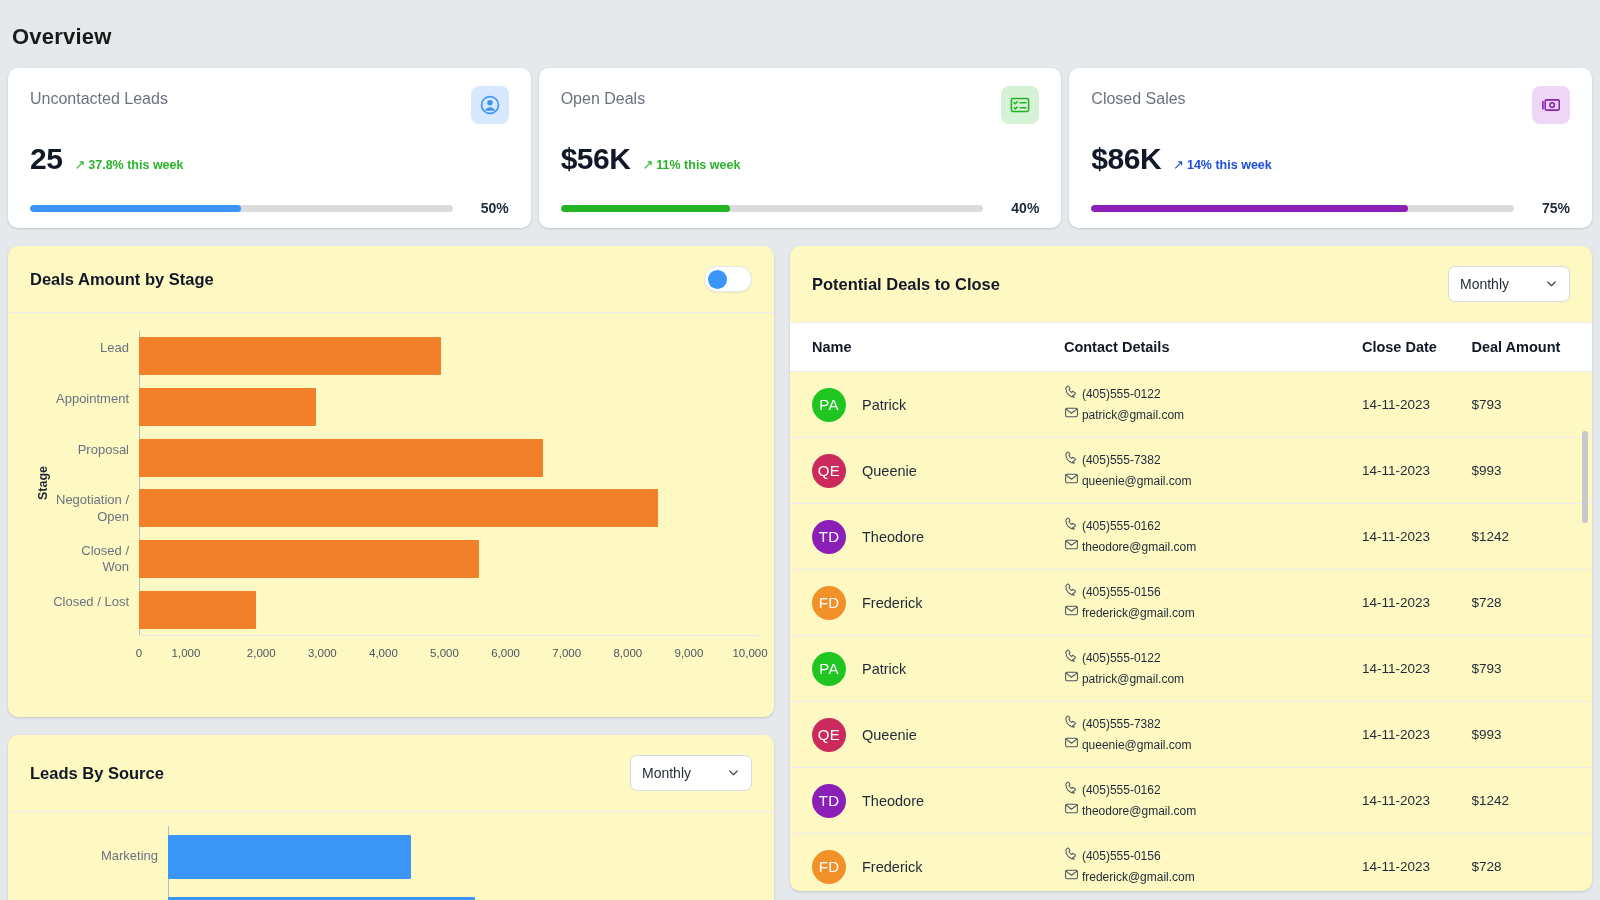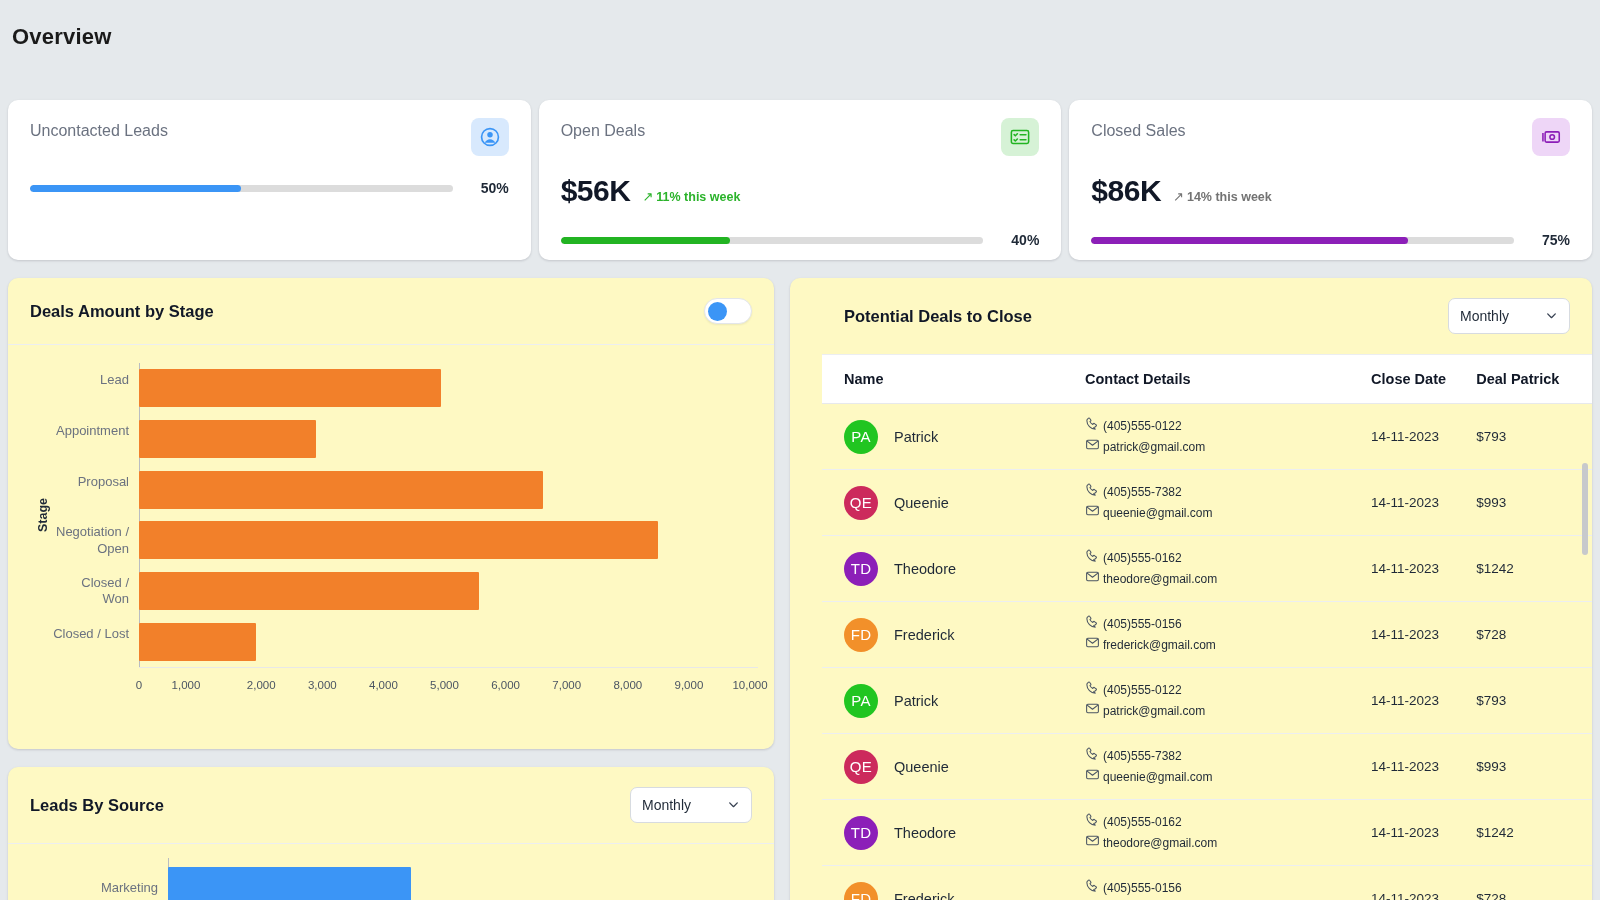--- a/index.html
+++ b/index.html
@@ -10,21 +10,21 @@
     overflow: hidden;
   }
   .page { width: 1600px; height: 900px; padding: 0 8px; position: relative; }
 
   .page-title {
     font-size: 22px; font-weight: bold; color: #1a1a1a;
     padding: 24px 0 18px 4px; letter-spacing: .2px;
   }
 
   
-  .kpi-row { display: flex; gap: 8px; margin-top: 32px; }
+  .kpi-row { display: flex; gap: 8px; }
   .kpi-card {
     flex: 1 1 0; background: #fff; border-radius: 10px;
     box-shadow: 0 1px 3px rgba(16,24,40,.10), 0 1px 2px rgba(16,24,40,.06);
     padding: 18px 22px 20px 22px; height: 160px; position: relative;
   }
   .kpi-top { display: flex; align-items: flex-start; justify-content: space-between; }
   .kpi-label { font-size: 16px; color: #6b7280; font-weight: 400; padding-top: 4px; }
   .kpi-icon-tile {
     width: 38px; height: 38px; border-radius: 8px;
     display: flex; align-items: center; justify-content: center; flex: none;
@@ -83,21 +83,21 @@
   }
   .plot-axis { position: absolute; left: 0; top: 0; bottom: 0; width: 1px; background: #b9bdc2; }
   .bar { position: absolute; border-radius: 1px; }
   .tick-label { position: absolute; font-size: 11.5px; color: #4b5563; text-align: center; }
   .axis-title-x {
     position: absolute; font-size: 12.5px; color: #1f2937; font-weight: bold; text-align: center;
   }
   .baseline { position: absolute; height: 1px; background: #e8e8e8; }
 
   
-  .table-panel { height: 645px; display: flex; flex-direction: column; position: relative; padding-left: 32px; }
+  .table-panel { height: 645px; display: flex; flex-direction: column; position: relative; }
   .tbl-scroll { flex: 1; overflow: hidden; position: relative; }
   table { width: 100%; border-collapse: collapse; table-layout: fixed; }
   th {
     text-align: left; font-size: 14.5px; font-weight: bold; color: #111827;
     padding: 16px 0 16px 0; border-bottom: 1px solid #e7e9ec; background: #fff;
   }
   td { padding: 0; border-bottom: 1px solid #eceef1; vertical-align: middle; height: 66px; }
   .c-name { width: 250px; padding-left: 22px; }
   .c-contact { width: 272px; }
   .c-date { width: 100px; }
@@ -134,20 +134,26 @@
       <div class="kpi-top">
         <div class="kpi-label">Uncontacted Leads</div>
         <div class="kpi-icon-tile" id="tile0" style="background: rgb(216, 233, 253);">
           <svg width="22" height="22" viewBox="0 0 24 24" fill="none" stroke="#3b95f6" stroke-width="1.8">
             <circle cx="12" cy="12" r="9.2"></circle>
             <circle cx="12" cy="9.6" r="3" fill="#3b95f6" stroke="none"></circle>
             <path d="M6.2 18.4c1.2-2.6 3.4-3.9 5.8-3.9s4.6 1.3 5.8 3.9" fill="#3b95f6" stroke="none"></path>
           </svg>
         </div>
       </div>
+      <div class="kpi-mid">
+        <div class="kpi-value">25</div>
+        <div class="kpi-trend" id="trend0" style="color: rgb(43, 179, 43);">
+          <span class="arrow">↗</span><span>37.8% this week</span>
+        </div>
+      </div>
       <div class="kpi-bar-row">
         <div class="kpi-track">
           <div class="kpi-fill" id="fill0" style="width: 50%; background: rgb(59, 149, 246);"></div>
         </div>
         <div class="kpi-pct">50%</div>
       </div>
     </div>
 
 
     <div class="kpi-card">
@@ -182,21 +188,21 @@
         <div class="kpi-icon-tile" id="tile3" style="background: rgb(238, 214, 247);">
           <svg width="22" height="22" viewBox="0 0 24 24" fill="none" stroke="#8c1fb8" stroke-width="1.7" stroke-linejoin="round">
             <path d="M3.2 7.6v9.2"></path>
             <rect x="5.6" y="6.4" width="15.4" height="11.2" rx="1.5"></rect>
             <circle cx="13.3" cy="12" r="2.5"></circle>
           </svg>
         </div>
       </div>
       <div class="kpi-mid">
         <div class="kpi-value">$86K</div>
-        <div class="kpi-trend" id="trend3" style="color: #737373;">
+        <div class="kpi-trend" id="trend3" style="color: #1d4ed8;">
           <span class="arrow">↗</span><span>14% this week</span>
         </div>
       </div>
       <div class="kpi-bar-row">
         <div class="kpi-track">
           <div class="kpi-fill" id="fill3" style="width: 75%; background: rgb(140, 31, 184);"></div>
         </div>
         <div class="kpi-pct">75%</div>
       </div>
     </div>
@@ -283,21 +289,21 @@
             </span>
           </div>
         </div>
         <div class="tbl-scroll">
           <table>
             <thead>
               <tr>
                 <th class="c-name">Name</th>
                 <th class="c-contact">Contact Details</th>
                 <th class="c-date">Close Date</th>
-                <th class="c-amt">Deal Patrick</th>
+                <th class="c-amt">Deal Amount</th>
               </tr>
             </thead>
             <tbody id="deals-tbody">
                 <tr>
                   <td class="c-name">
                     <div class="name-cell">
                       <div class="avatar" style="background:#21c521">PA</div>
                       <div class="name-text">Patrick</div>
                     </div>
                   </td>

